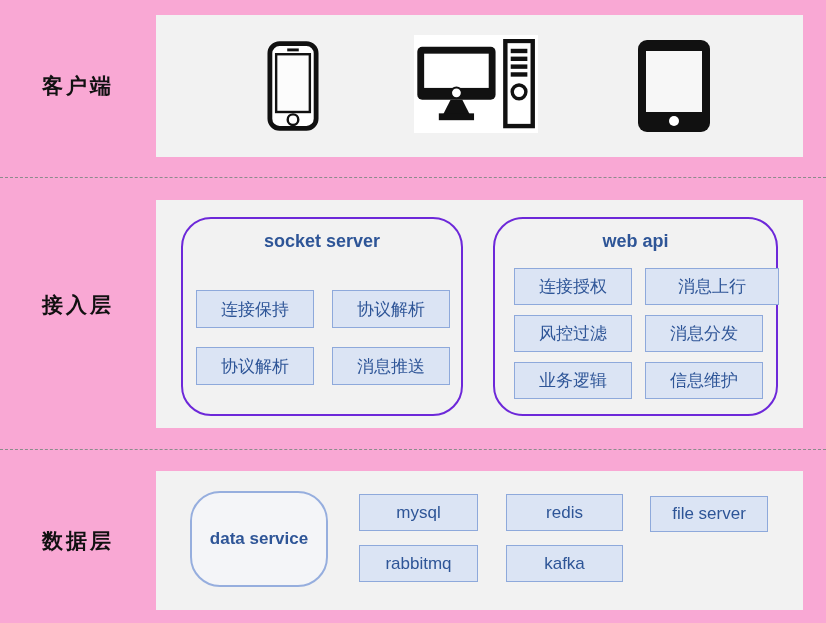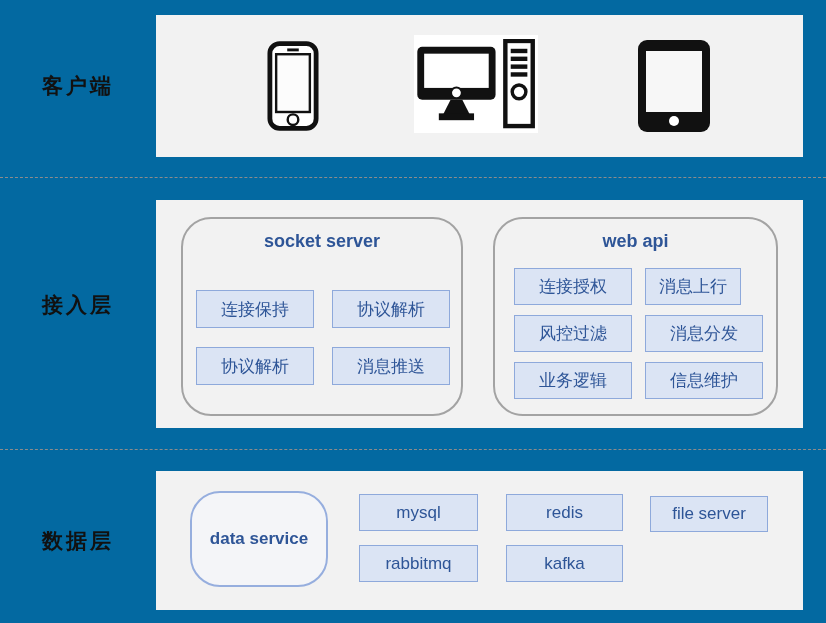--- a/index.html
+++ b/index.html
@@ -3,21 +3,21 @@
 <meta charset="utf-8">
 <style>
   * { margin: 0; padding: 0; box-sizing: border-box; }
   html, body { background: #ffffff; }
   body { font-family: "Liberation Sans", "DejaVu Sans", sans-serif; }
 
   .canvas {
     position: relative;
     width: 826px;
     height: 623px;
-    background: #0369a1;
+    background: #f9a8d4;
     overflow: hidden;
   }
 
   
   .layer-label {
     position: absolute;
     left: 0;
     width: 156px;
     display: flex;
     align-items: center;
@@ -60,21 +60,21 @@
                   display: flex; align-items: center; justify-content: center; }
   .icon-tablet  { left: 482px; top: 25px; width: 72px;  height: 92px; }
   .icon-wrap svg { display: block; width: 100%; height: 100%; }
   .icon-desktop svg { width: 118px; height: 90px; }
 
   
   .group-box {
     position: absolute;
     top: 17px;
     height: 199px;
-    border: 2px solid #a3a3a3;
+    border: 2px solid #6d28d9;
     border-radius: 30px;
     background: transparent;
   }
   .group-box.socket { left: 25px;  width: 282px; }
   .group-box.webapi { left: 337px; width: 285px; }
   .group-title {
     position: absolute;
     top: 12px;
     left: 0;
     width: 100%;
@@ -98,21 +98,21 @@
   }
 
   
   .socket .n1 { left: 13px;  top: 71px;  width: 118px; height: 38px; }
   .socket .n2 { left: 149px; top: 71px;  width: 118px; height: 38px; }
   .socket .n3 { left: 13px;  top: 128px; width: 118px; height: 38px; }
   .socket .n4 { left: 149px; top: 128px; width: 118px; height: 38px; }
 
   
   .webapi .n1 { left: 19px;  top: 49px;  width: 118px; height: 37px; }
-  .webapi .n2 { left: 150px; top: 49px;  width: 96px; height: 37px; }
+  .webapi .n2 { left: 150px; top: 49px;  width: 134px; height: 37px; }
   .webapi .n3 { left: 19px;  top: 96px;  width: 118px; height: 37px; }
   .webapi .n4 { left: 150px; top: 96px;  width: 118px; height: 37px; }
   .webapi .n5 { left: 19px;  top: 143px; width: 118px; height: 37px; }
   .webapi .n6 { left: 150px; top: 143px; width: 118px; height: 37px; }
 
   
   .data-service {
     position: absolute;
     left: 34px;
     top: 20px;

